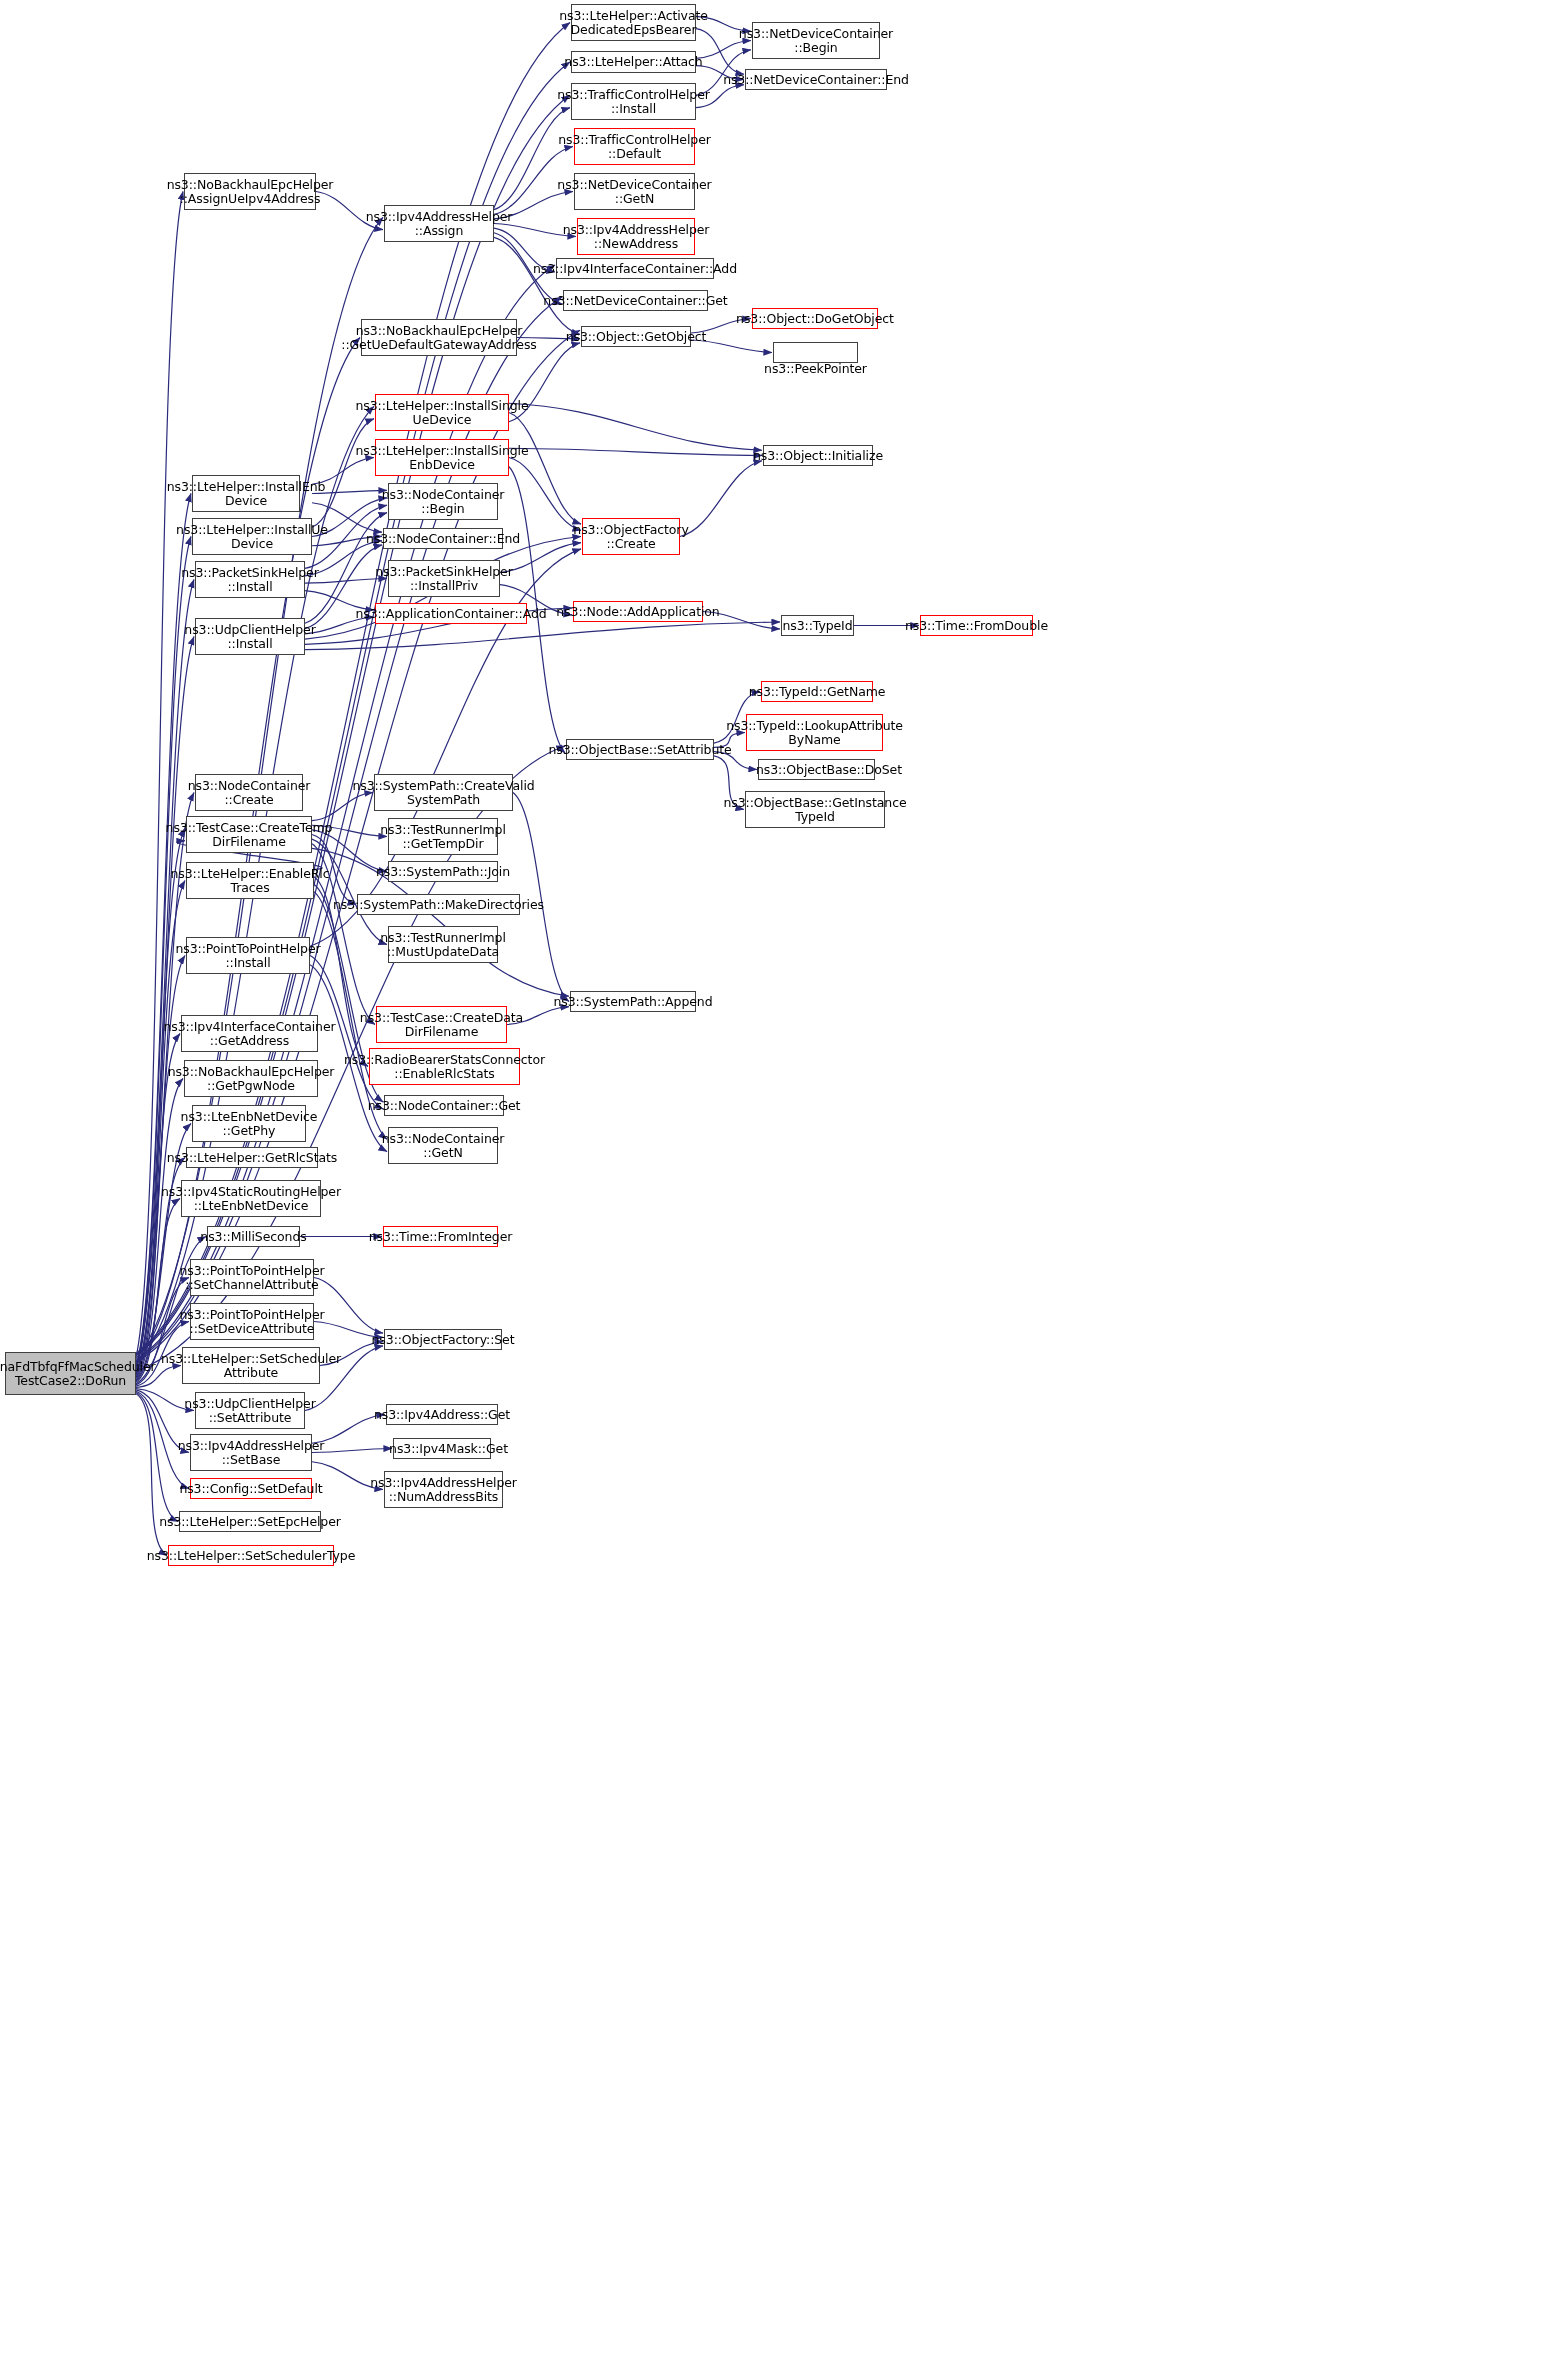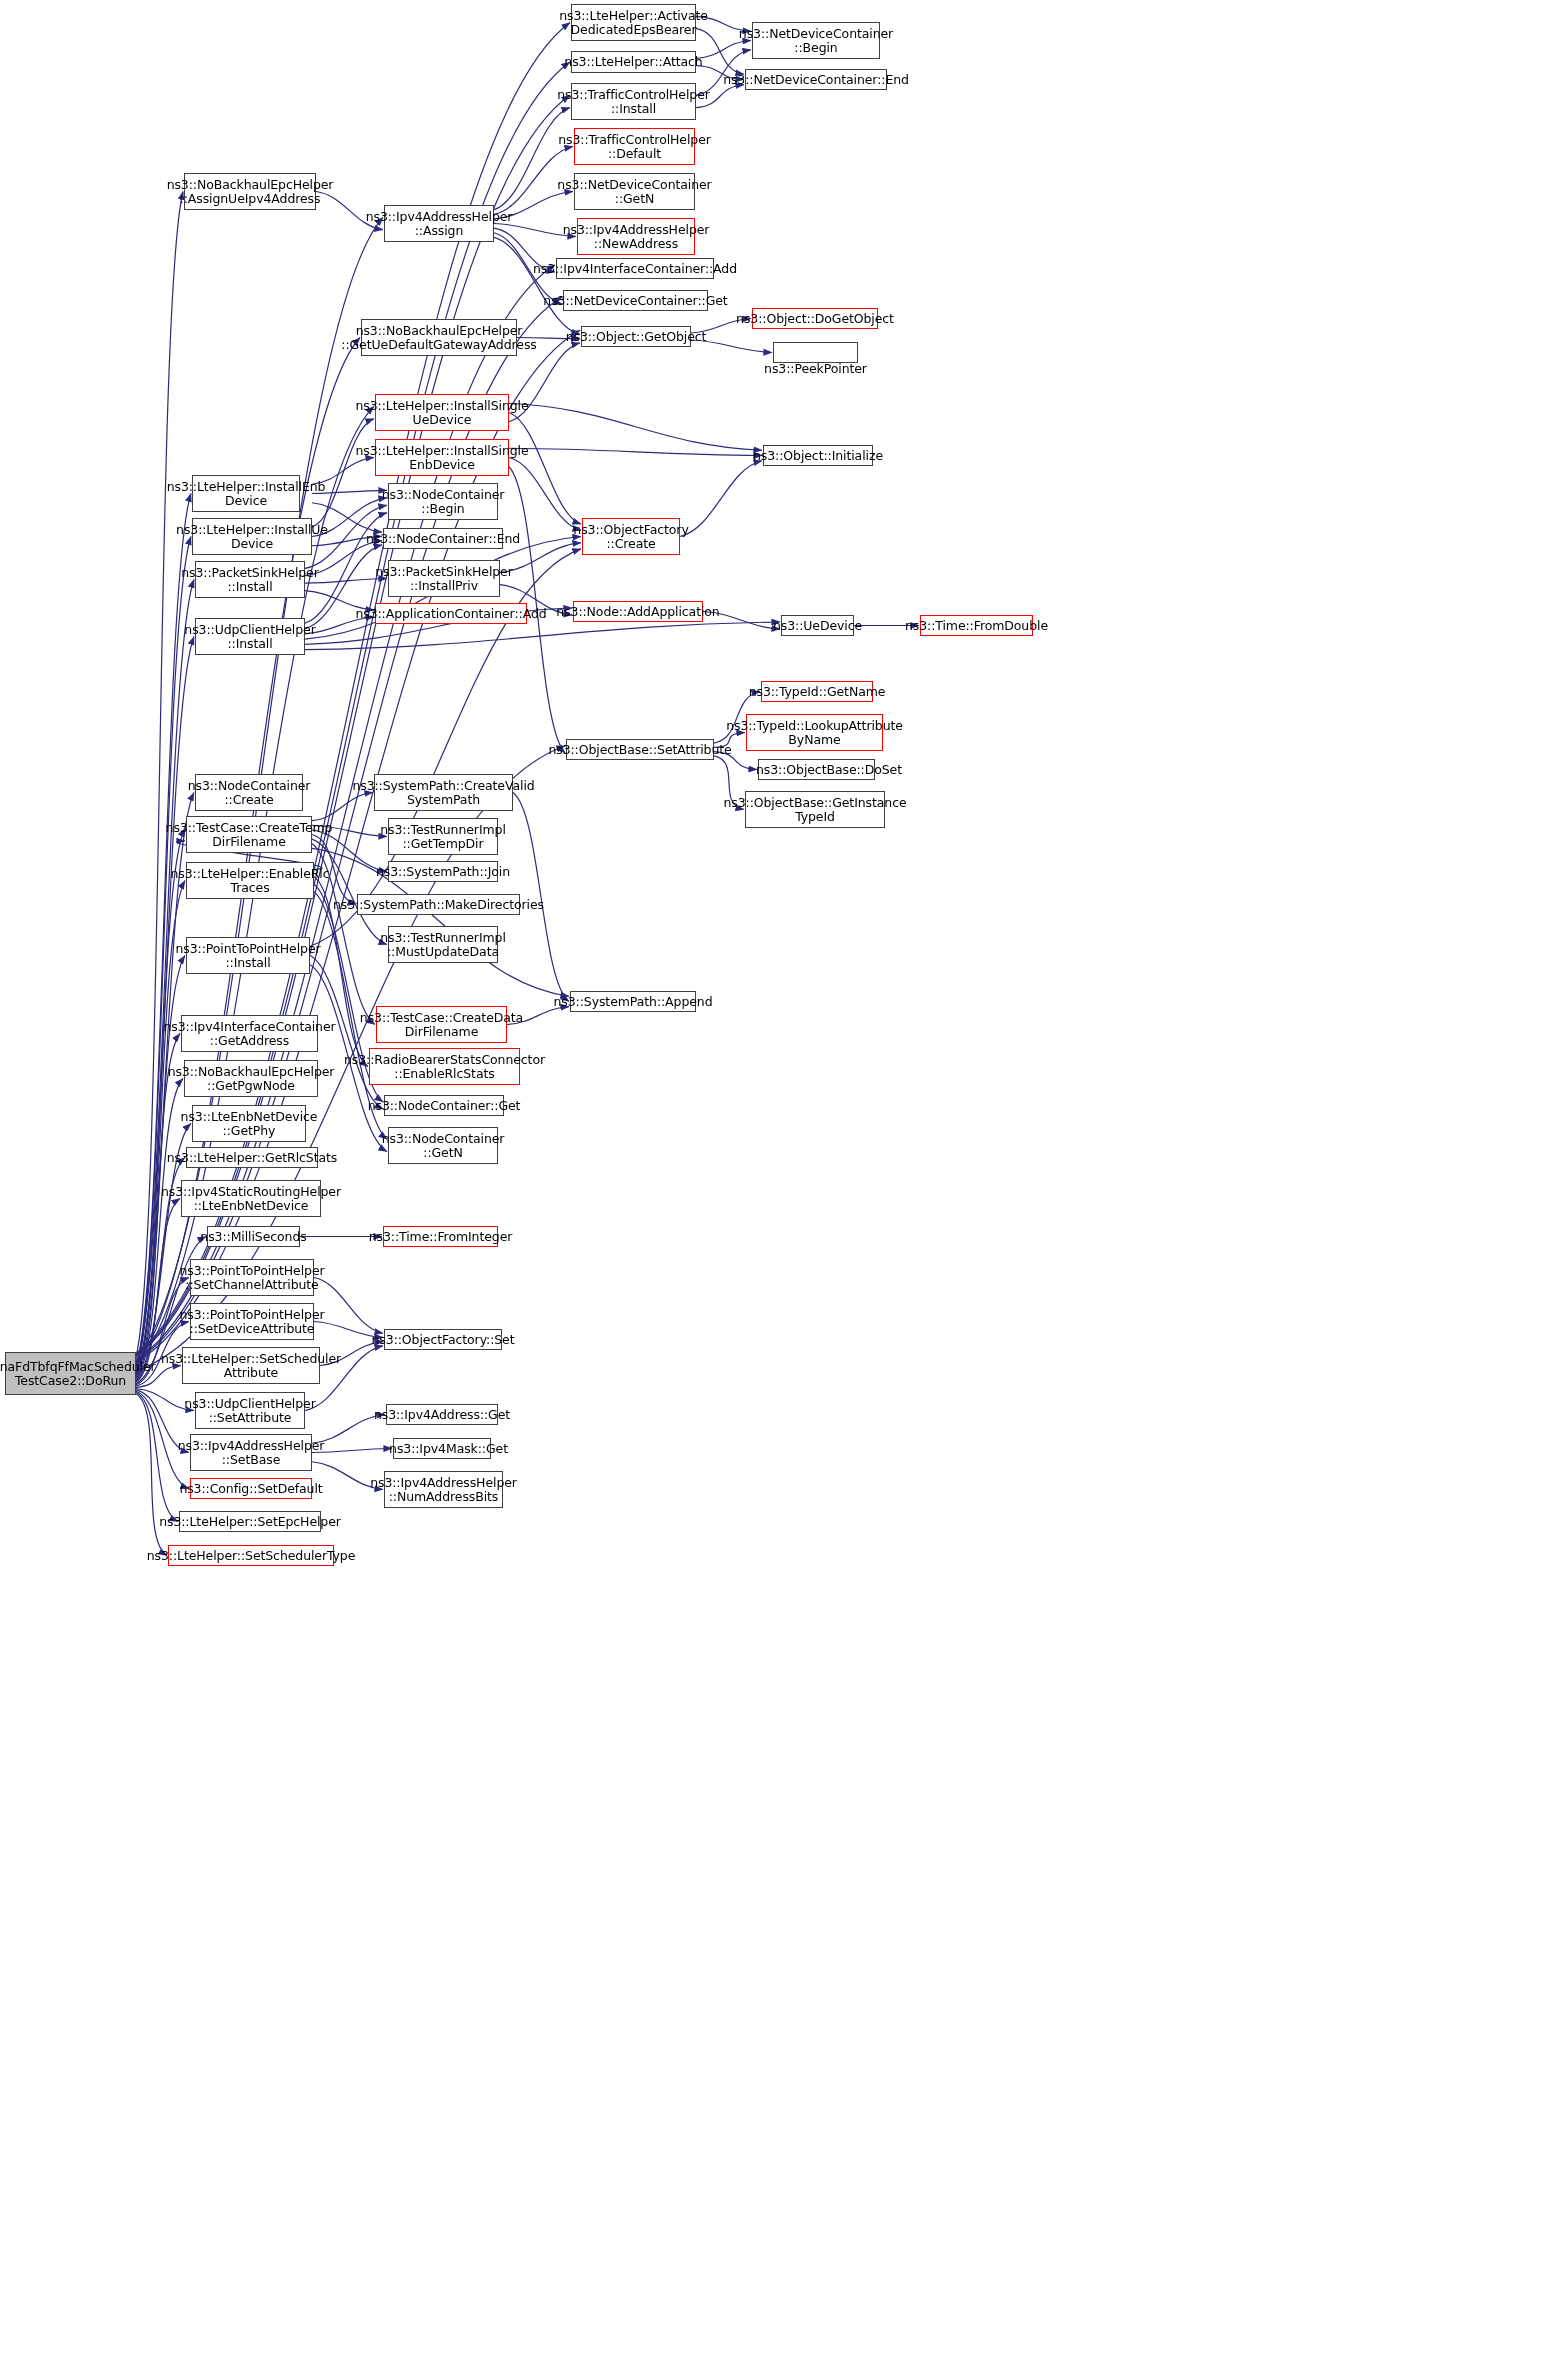--- a/index.html
+++ b/index.html
@@ -177,21 +177,21 @@
       <div class="node red" style="left: 752px; top: 308px; width: 126px; height: 21px;">
         <span style="white-space: pre-line;">ns3::Object::DoGetObject</span>
       </div>
       <div class="node" style="left: 773px; top: 342px; width: 85px; height: 21px;">
         <span style="white-space: pre-line; margin-top: 32px;">ns3::PeekPointer</span>
       </div>
       <div class="node" style="left: 763px; top: 445px; width: 110px; height: 21px;">
         <span style="white-space: pre-line;">ns3::Object::Initialize</span>
       </div>
       <div class="node" style="left: 781px; top: 615px; width: 73px; height: 21px;">
-        <span style="white-space: pre-line;">ns3::UeDevice</span>
+        <span style="white-space: pre-line;">ns3::TypeId</span>
       </div>
       <div class="node red" style="left: 920px; top: 615px; width: 113px; height: 21px;">
         <span style="white-space: pre-line;">ns3::Time::FromDouble</span>
       </div>
       <div class="node" style="left: 184px; top: 173px; width: 132px; height: 37px;">
         <span style="white-space: pre-line;">ns3::NoBackhaulEpcHelper
 ::AssignUeIpv4Address</span>
       </div>
       <div class="node" style="left: 384px; top: 205px; width: 110px; height: 37px;">
         <span style="white-space: pre-line;">ns3::Ipv4AddressHelper

